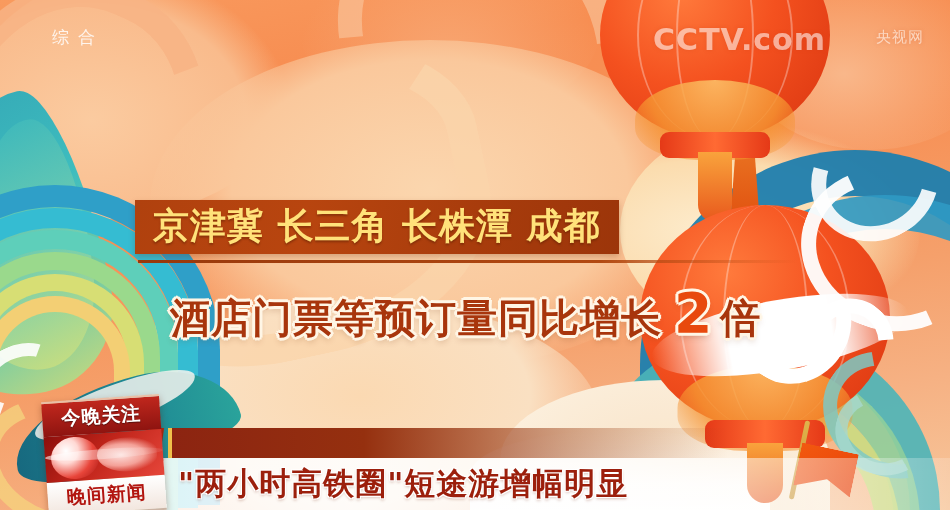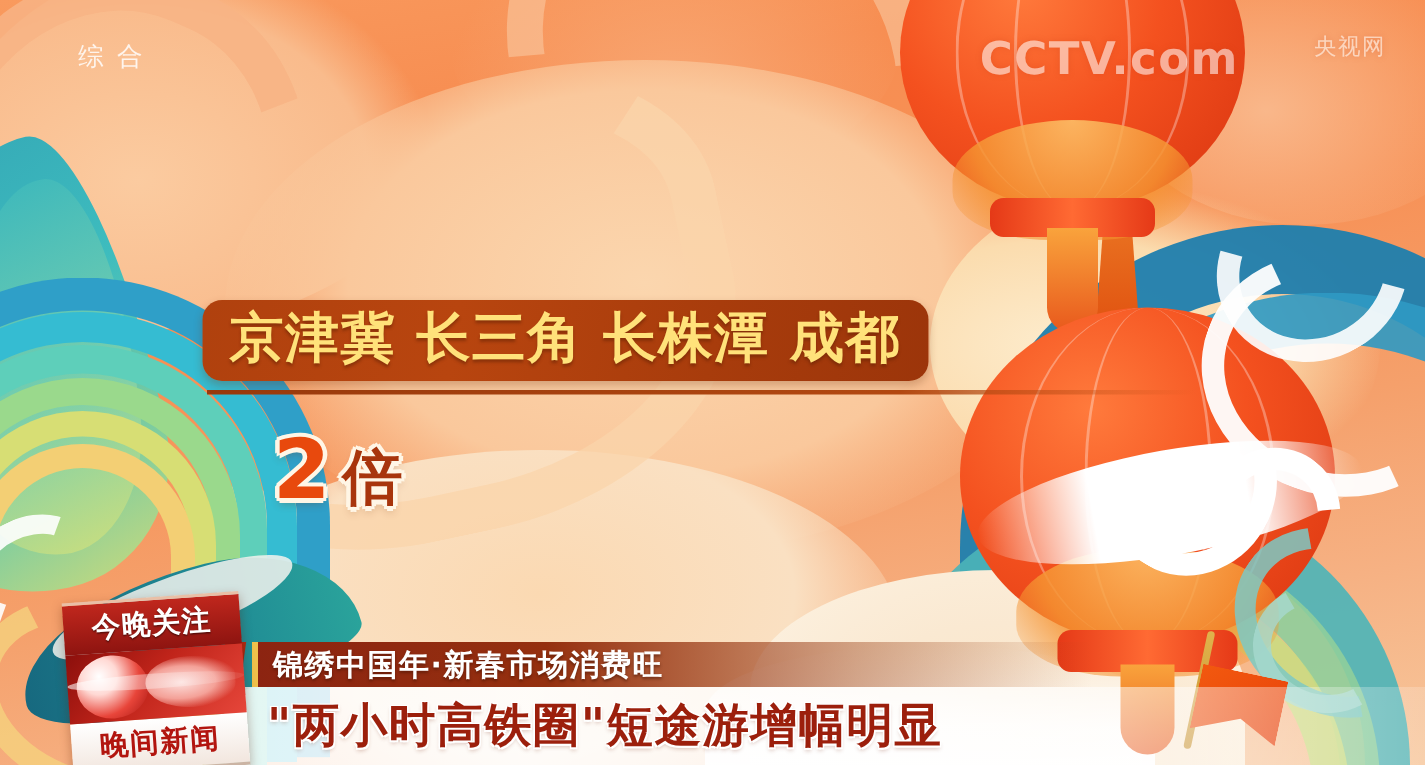--- a/index.html
+++ b/index.html
@@ -171,33 +171,33 @@
     text-shadow:0 1px 2px rgba(160,70,30,.35);}
   .logo-slash{display:inline-block;width:16px;height:34px;margin:0 2px 0 4px;
     border-right:3px solid rgba(255,255,255,.85);transform:skewX(-20deg);}
   .logo-one{font-size:30px;font-weight:700;color:rgba(255,255,255,.92);padding-right:6px;}
   .logo-pill{border:3px solid rgba(255,255,255,.55);border-left:none;
     border-radius:0 18px 18px 0;padding:1px 10px 1px 2px;margin-left:-12px;}
   .logo-sub{margin-top:4px;text-align:center;font-size:17px;letter-spacing:9px;
     color:rgba(255,255,255,.9);padding-left:26px;}
 
   
-  #watermark{position:absolute;right:26px;top:22px;display:flex;align-items:flex-start;gap:6px;
+  #watermark{position:absolute;right:26px;top:22px;display:flex;align-items:center;gap:6px;
     opacity:.55;}
   .wm-main{font-size:30px;font-weight:700;letter-spacing:1px;color:#ffffff;
     text-shadow:0 0 4px rgba(200,60,20,.5);}
   .wm-cn{font-size:15px;color:#ffffff;padding-bottom:5px;letter-spacing:1px;
     text-shadow:0 0 4px rgba(200,60,20,.5);margin-left:44px;}
 
   
   #headline{position:absolute;left:0;right:0;top:200px;}
   .line1-wrap{display:flex;align-items:center;padding-left:135px;}
   .line1-bar{
     background:linear-gradient(100deg,#b0410e 0%,#b8450f 35%,#a83c0c 70%,#9c350a 100%);
-    padding:7px 18px 9px 18px;border-radius:13px;
+    padding:7px 18px 9px 18px;border-radius:0;
     box-shadow:0 3px 6px rgba(120,50,15,.28);
     text-align:center;
   }
   .line1-text{font-size:36px;font-weight:700;color:#ffe27a;letter-spacing:1px;line-height:1.05;
     white-space:nowrap;text-shadow:0 2px 2px rgba(90,30,5,.45);}
   .line1-suffix{margin-left:22px;font-size:32px;font-weight:700;color:#a8350c;
     letter-spacing:2px;white-space:nowrap;
     text-shadow:
       -2px -2px 0 #fff6e6, 2px -2px 0 #fff6e6, -2px 2px 0 #fff6e6, 2px 2px 0 #fff6e6,
       0 -3px 0 #fff6e6, 0 3px 0 #fff6e6, -3px 0 0 #fff6e6, 3px 0 0 #fff6e6,
@@ -337,33 +337,33 @@
 
   <div id="headline">
     <div class="line1-wrap">
       <div class="line1-bar">
         <span class="line1-text">京津冀 长三角 长株潭 成都</span>
       </div>
     </div>
     <div class="underline"></div>
 
     <div class="line2-wrap">
+      <span class="line2-text">酒店门票等预订量同比增长</span>
       <span class="line2-num">2</span>
       <span class="line2-unit">倍</span>
     </div>
   </div>
 
   <div id="lower-third">
 
     <div class="tri-left"></div>
     <div class="redstripe"></div>
 
     <div id="subtitle-bar">
       <span class="sub-accent"></span>
-      <span class="subtitle-text">锦绣中国年·新春市场消费旺</span>
     </div>
 
     <div id="main-head-bar">
       <span class="main-head-text">"两小时高铁圈"短途游增幅明显</span>
     </div>
 
     <div id="news-badge">
       <div class="badge-top">今晚关注</div>
       <div class="badge-globe">
         <span class="globe-ball"></span>

